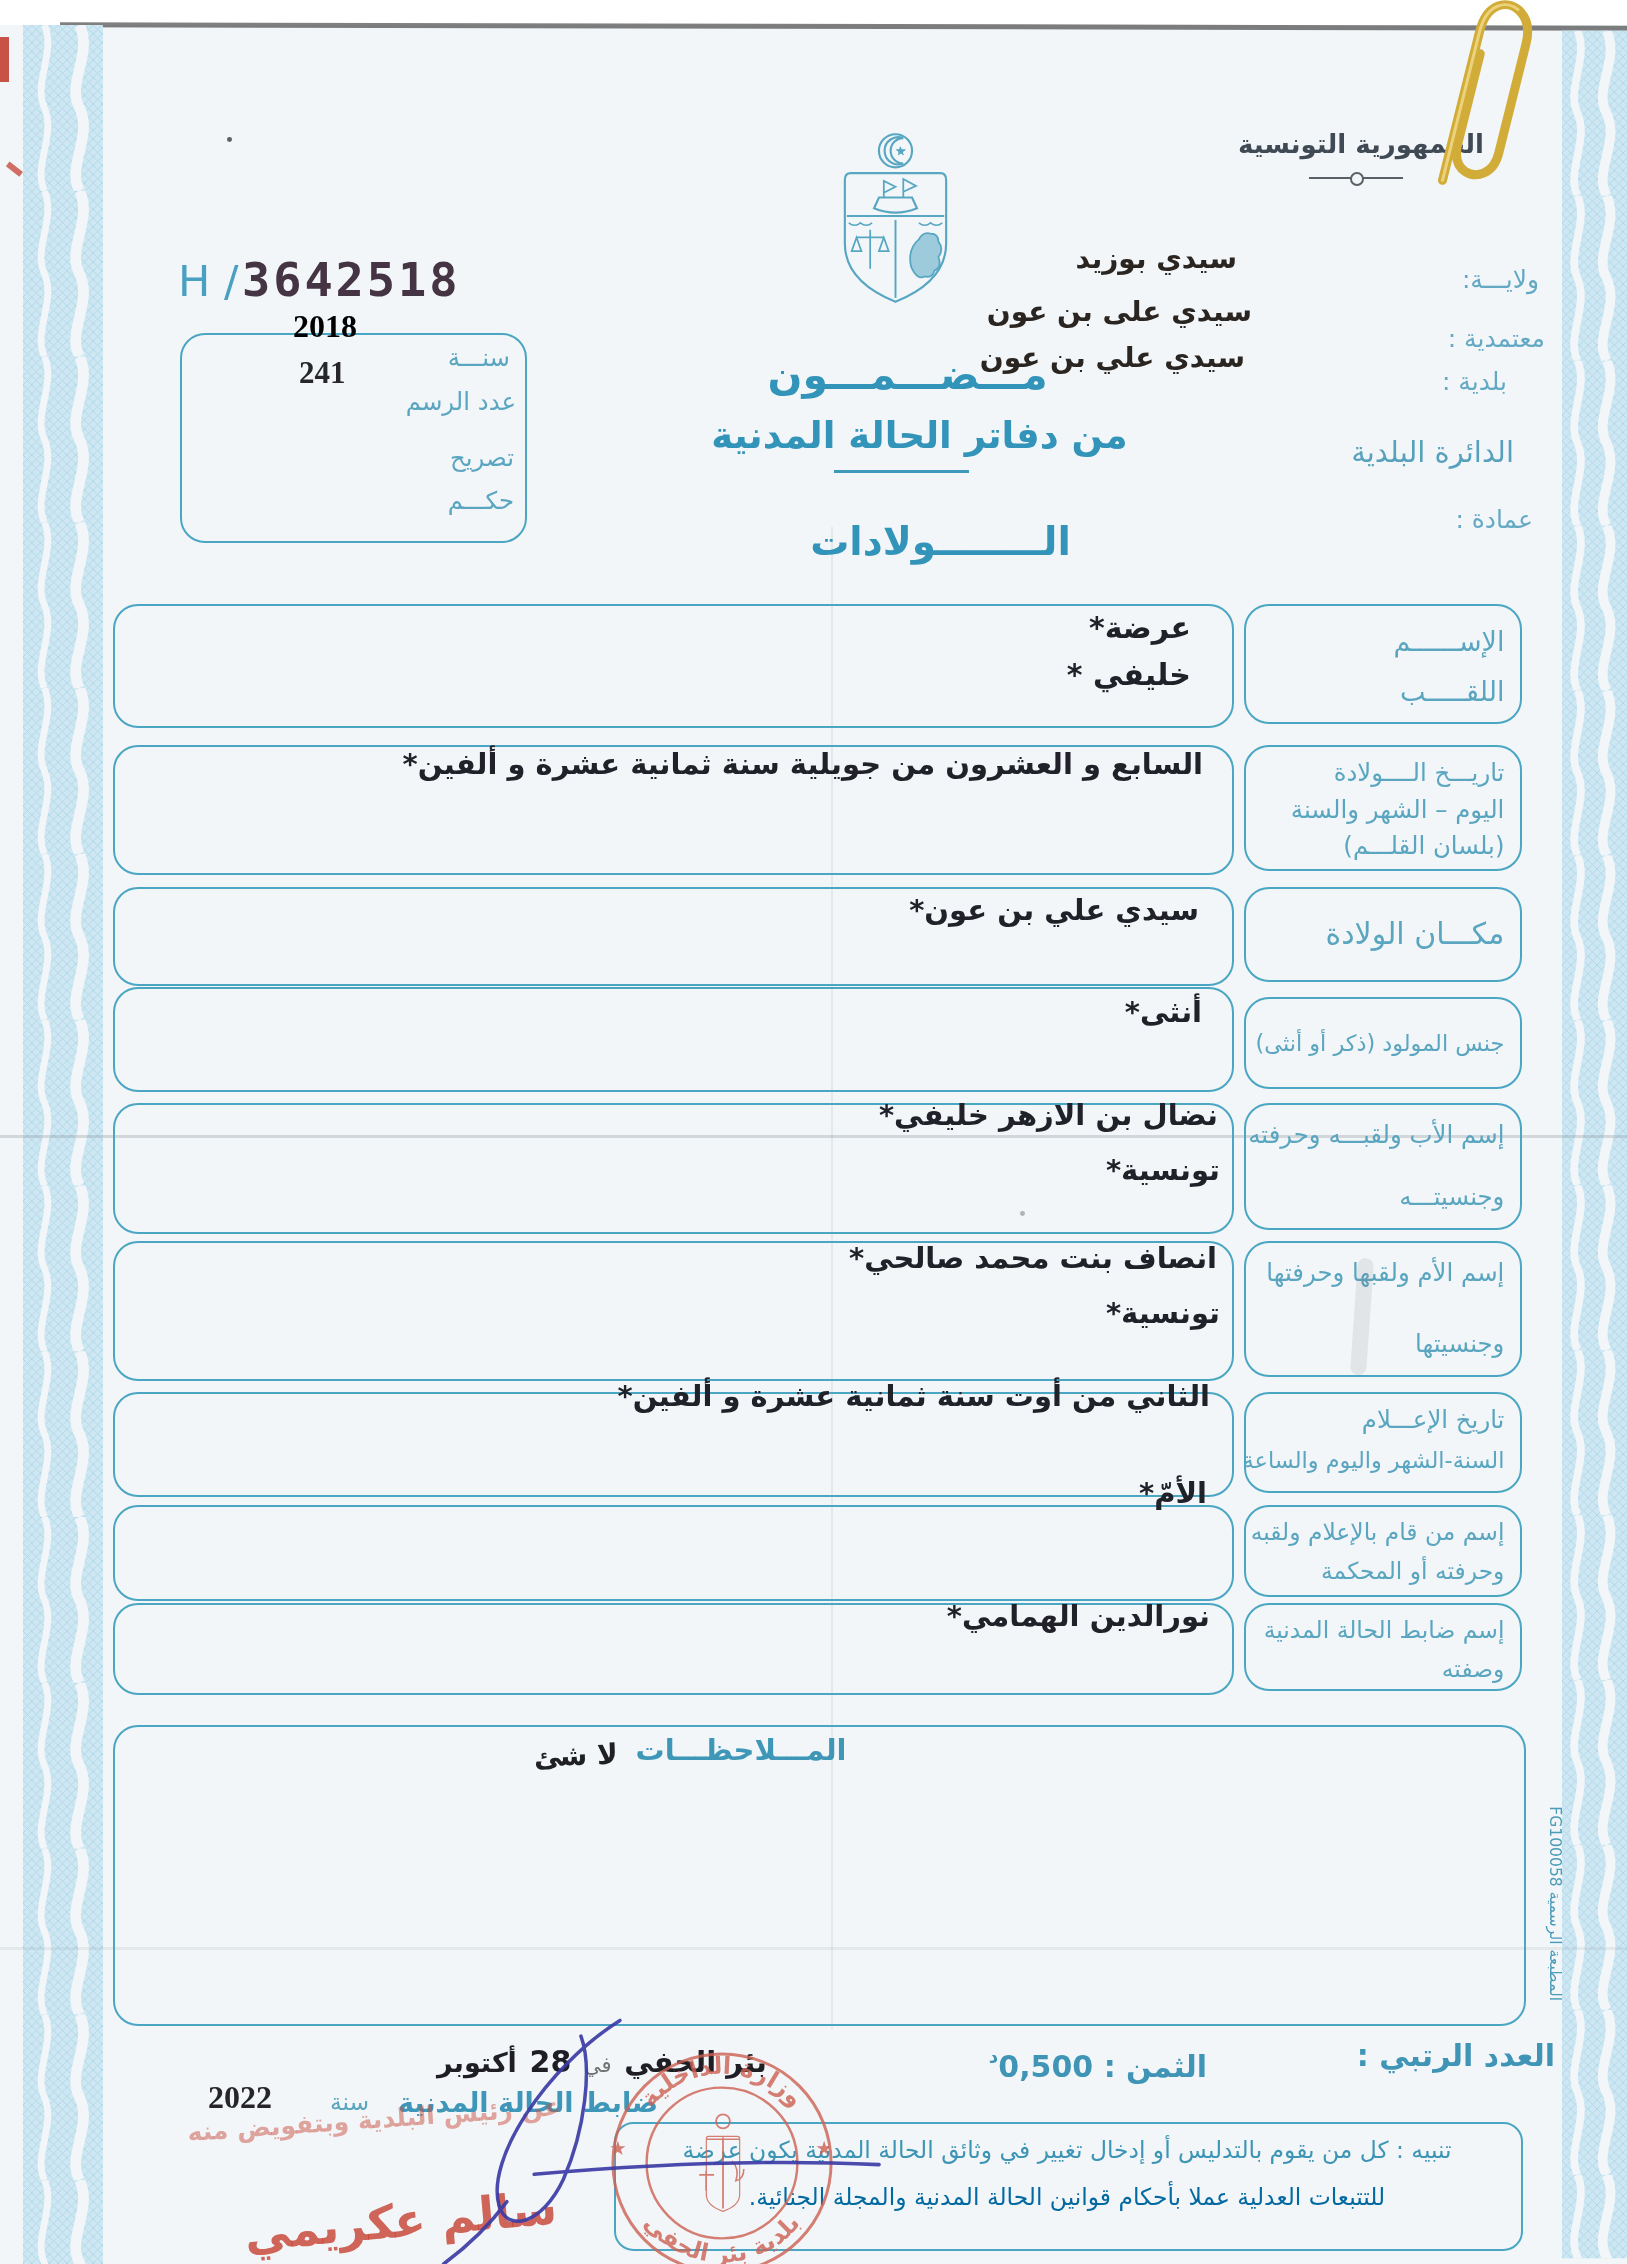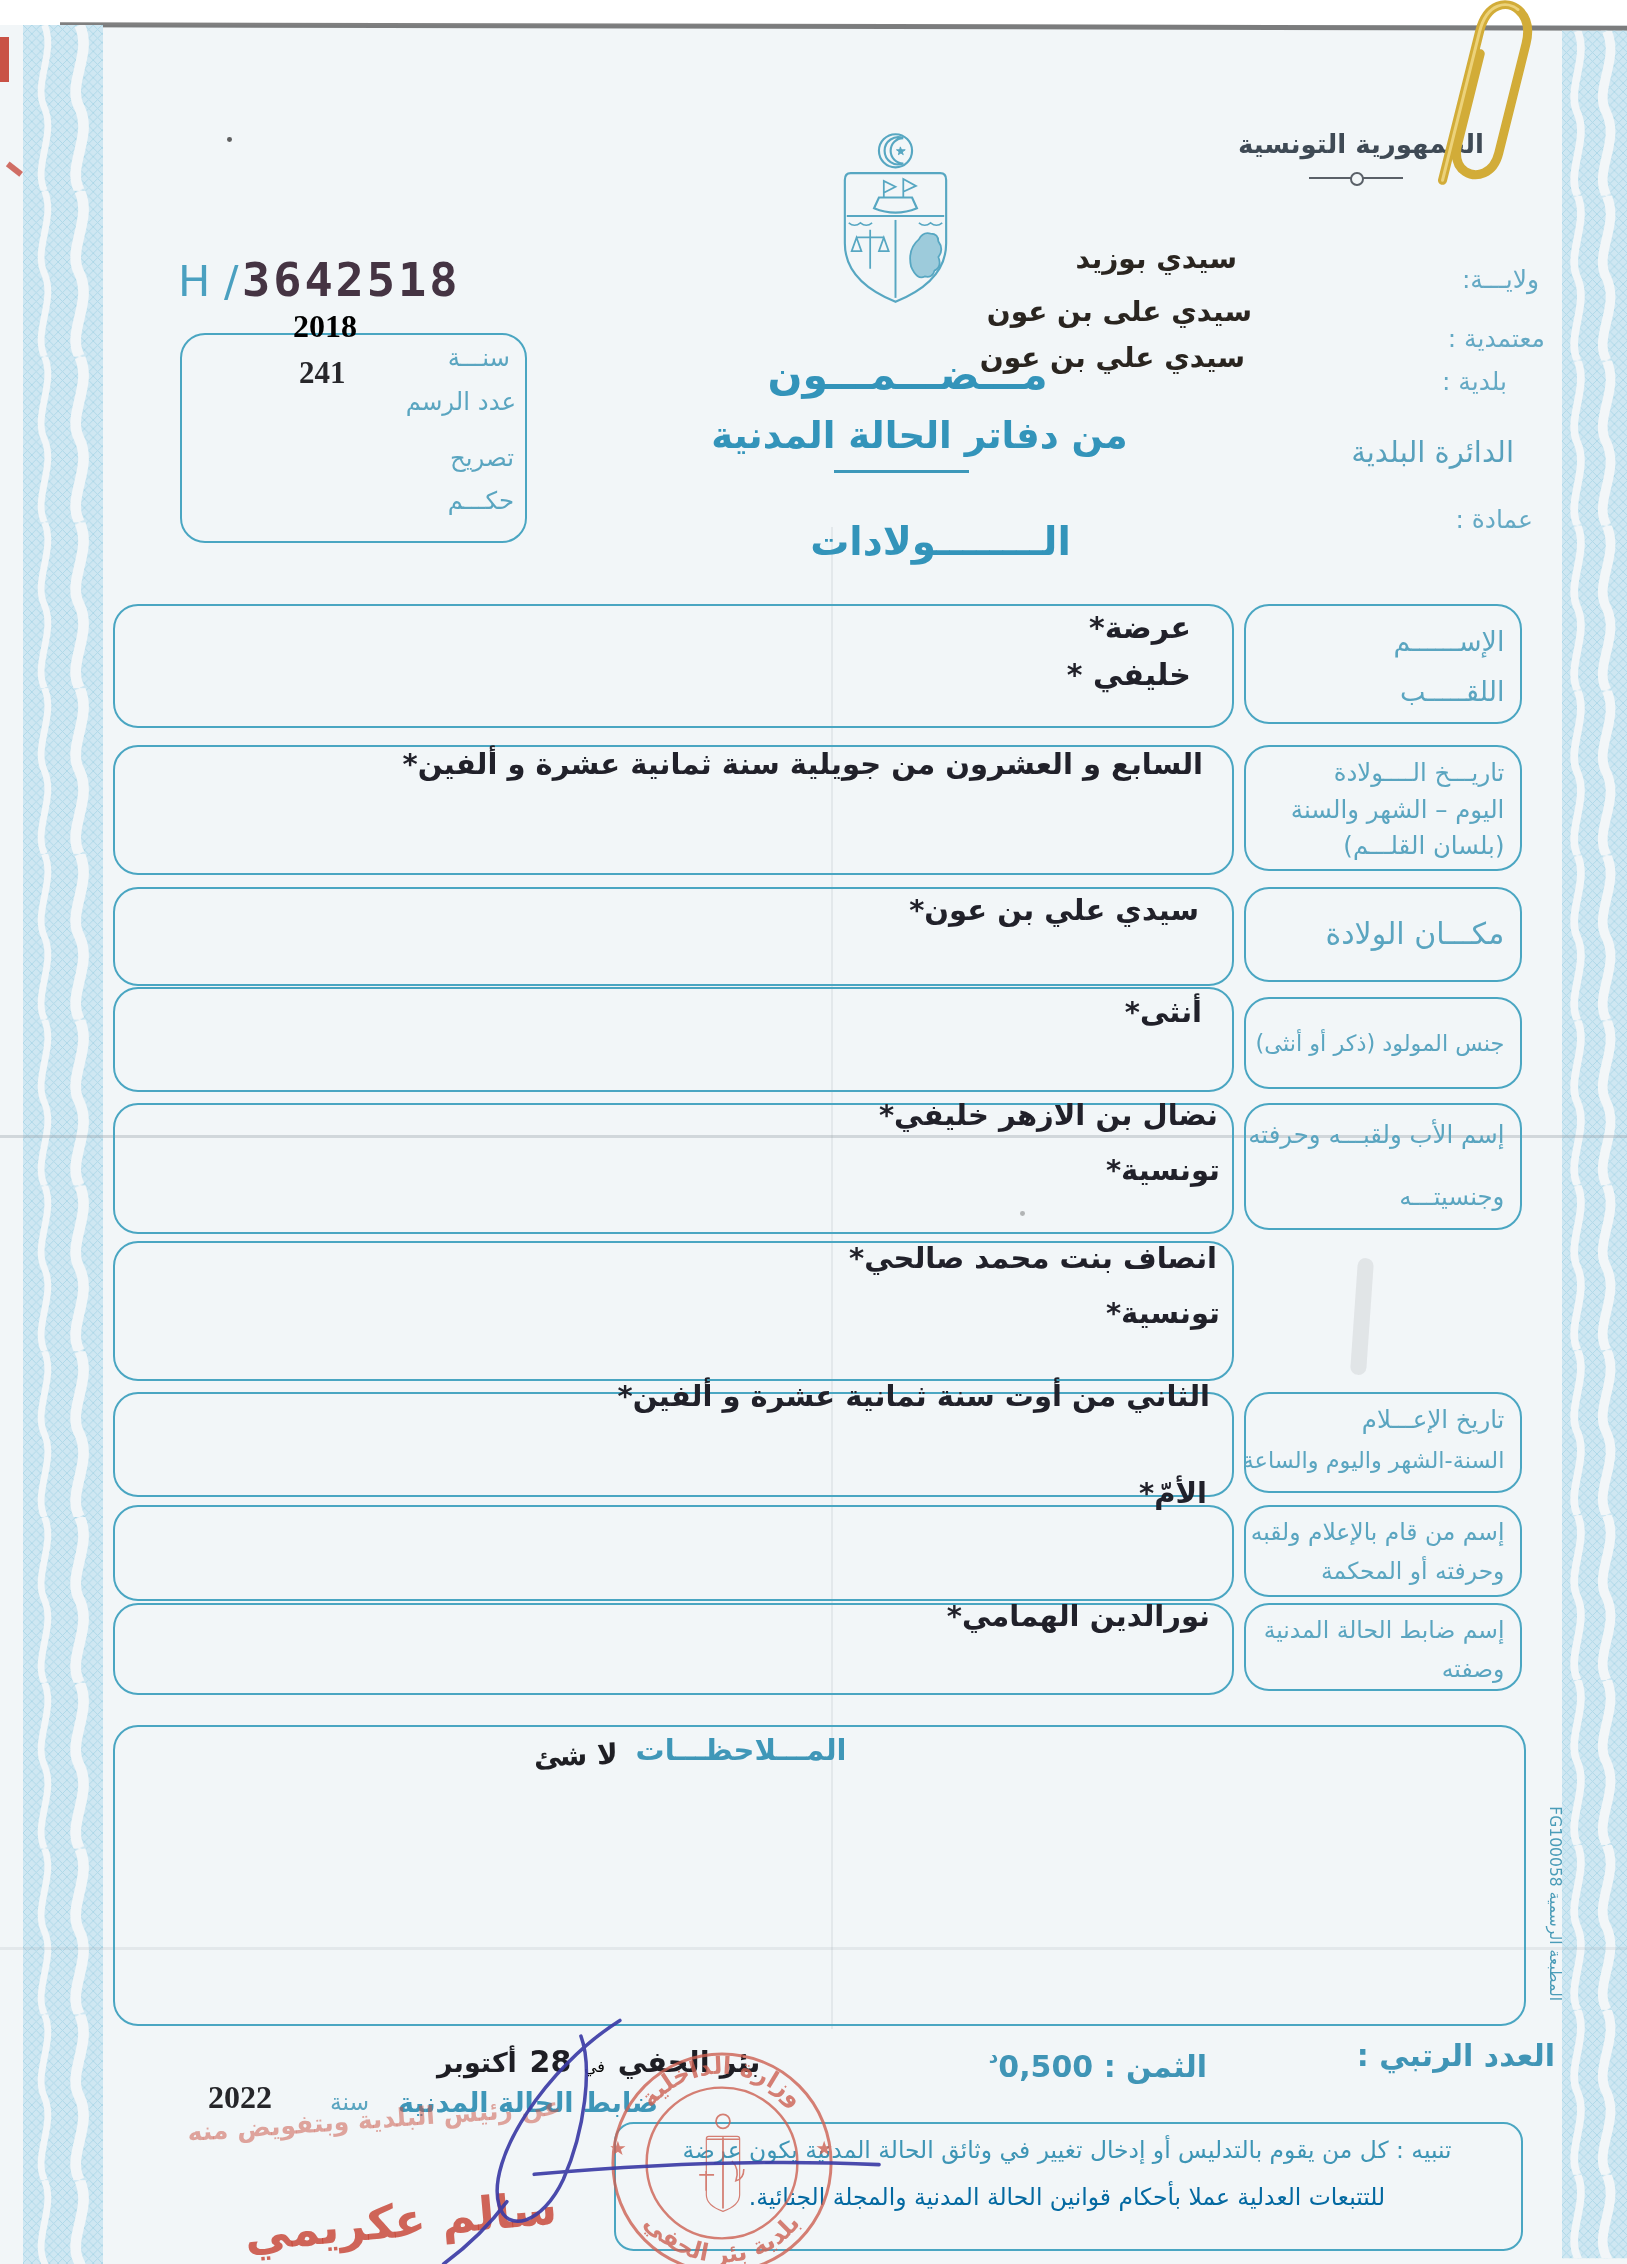--- a/index.html
+++ b/index.html
@@ -149,20 +149,24 @@
 
   <div class="box vbox" style="top:1103px;height:127px;"></div>
   <div class="box lbox lb-between" style="top:1103px;height:127px;padding:13.7px 15.6px;">
     <div class="lbl">إسم الأب ولقبـــه وحرفته</div>
     <div class="lbl">وجنسيتـــه</div>
   </div>
   <div class="val" style="right:410px;top:1098px;text-align:right;">نضال بن الازهر خليفي*</div>
   <div class="val" style="right:408px;top:1153px;">تونسية*</div>
 
   <div class="box vbox" style="top:1241px;height:136px;"></div>
+  <div class="box lbox lb-between" style="top:1241px;height:136px;padding:13.7px 15.6px;">
+    <div class="lbl">إسم الأم ولقبها وحرفتها</div>
+    <div class="lbl">وجنسيتها</div>
+  </div>
   <div class="val" style="right:411px;top:1241px;">انصاف بنت محمد صالحي*</div>
   <div class="val" style="right:408px;top:1296px;">تونسية*</div>
 
   <div class="box vbox" style="top:1392px;height:101px;"></div>
   <div class="box lbox lb-stack" style="top:1392px;height:101px;">
     <div class="lbl">تاريخ الإعـــلام</div>
     <div class="lbl" style="font-size:22.4px;">السنة-الشهر واليوم والساعة</div>
   </div>
   <div class="val" style="right:418px;top:1379px;">الثاني من أوت سنة ثمانية عشرة و ألفين*</div>
 
@@ -195,21 +199,21 @@
 
   <div class="box" style="left:614px;top:2122px;width:905px;height:125px;border-radius:19.5px;"></div>
   <div class="abs" style="left:629px;top:2136px;width:876px;text-align:center;font-size:23.4px;color:#3d95b5;direction:rtl;white-space:nowrap;">تنبيه : كل من يقوم بالتدليس أو إدخال تغيير في وثائق الحالة المدنية يكون عرضة</div>
   <div class="abs" style="left:629px;top:2183px;width:876px;text-align:center;font-size:23.4px;color:#0369a1;direction:rtl;white-space:nowrap;">للتتبعات العدلية عملا بأحكام قوانين الحالة المدنية والمجلة الجنائية.</div>
 
   <div class="abs" style="left:208px;top:2079px;font-size:32px;font-weight:bold;color:#26262a;font-family:'Liberation Serif',serif;">2022</div>
   <div class="abs lbl" style="left:330px;top:2088px;font-size:23.4px;">سنة</div>
 
   <div class="abs" style="left:437px;top:2044px;direction:rtl;display:flex;gap:12.7px;align-items:baseline;white-space:nowrap;">
     <span style="font-size:29px;font-weight:bold;color:#1e1e24;">بئر الحفي</span>
-    <span style="font-size:16px;color:#000000;">في</span>
+    <span style="font-size:21px;color:#737373;">في</span>
     <span style="font-size:30px;font-weight:bold;color:#1e1e24;">28</span>
     <span style="font-size:27px;font-weight:bold;color:#1e1e24;">أكتوبر</span>
   </div>
 
   <div class="abs" style="left:398px;top:2087px;font-size:27px;font-weight:bold;color:#3e96b8;direction:rtl;white-space:nowrap;">ضابط الحالة المدنية</div>
 
   <div class="stamp-text" style="left:187px;top:2105px;font-size:25px;color:rgba(201,80,64,.5);transform:rotate(-4deg);letter-spacing:2px;">عن رئيس البلدية وبتفويض منه</div>
   <div class="stamp-text" style="left:244px;top:2194px;font-size:46px;color:rgba(198,64,48,.8);transform:rotate(-5deg);letter-spacing:8.8px;">سالم عكريمي</div>
 
   <svg class="abs" style="left:603px;top:2044px;opacity:.8;" width="238" height="238" viewBox="0 0 240 240">

